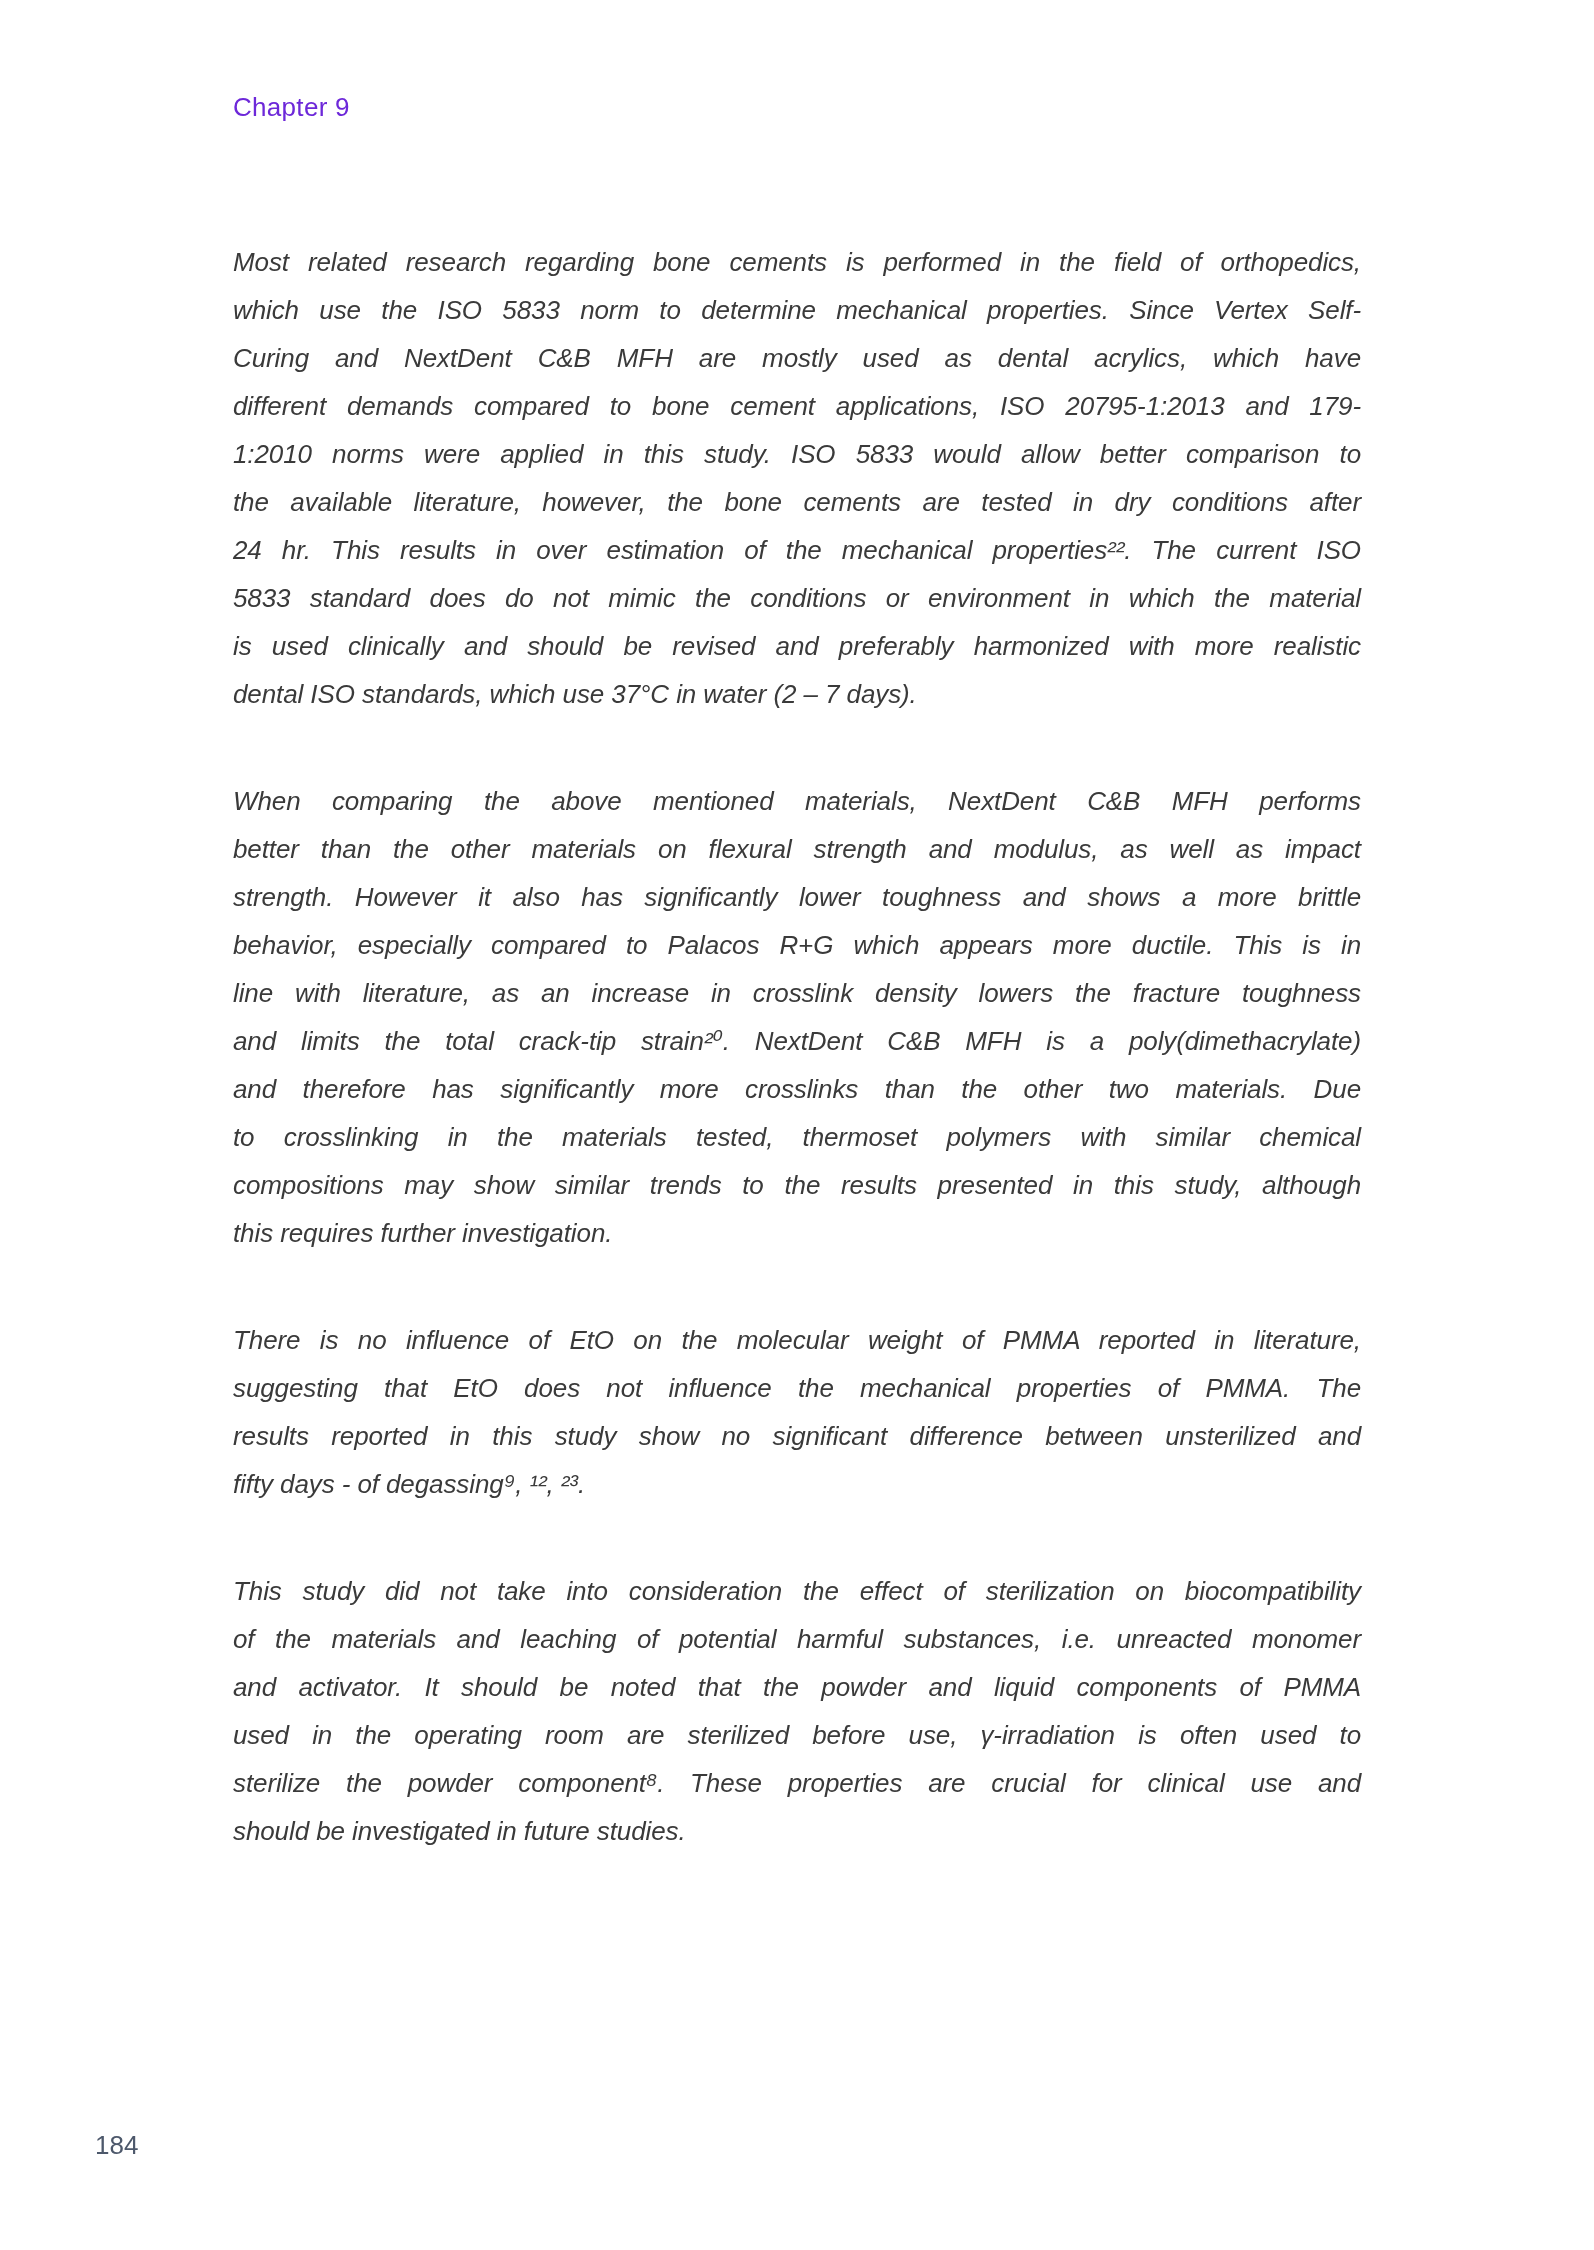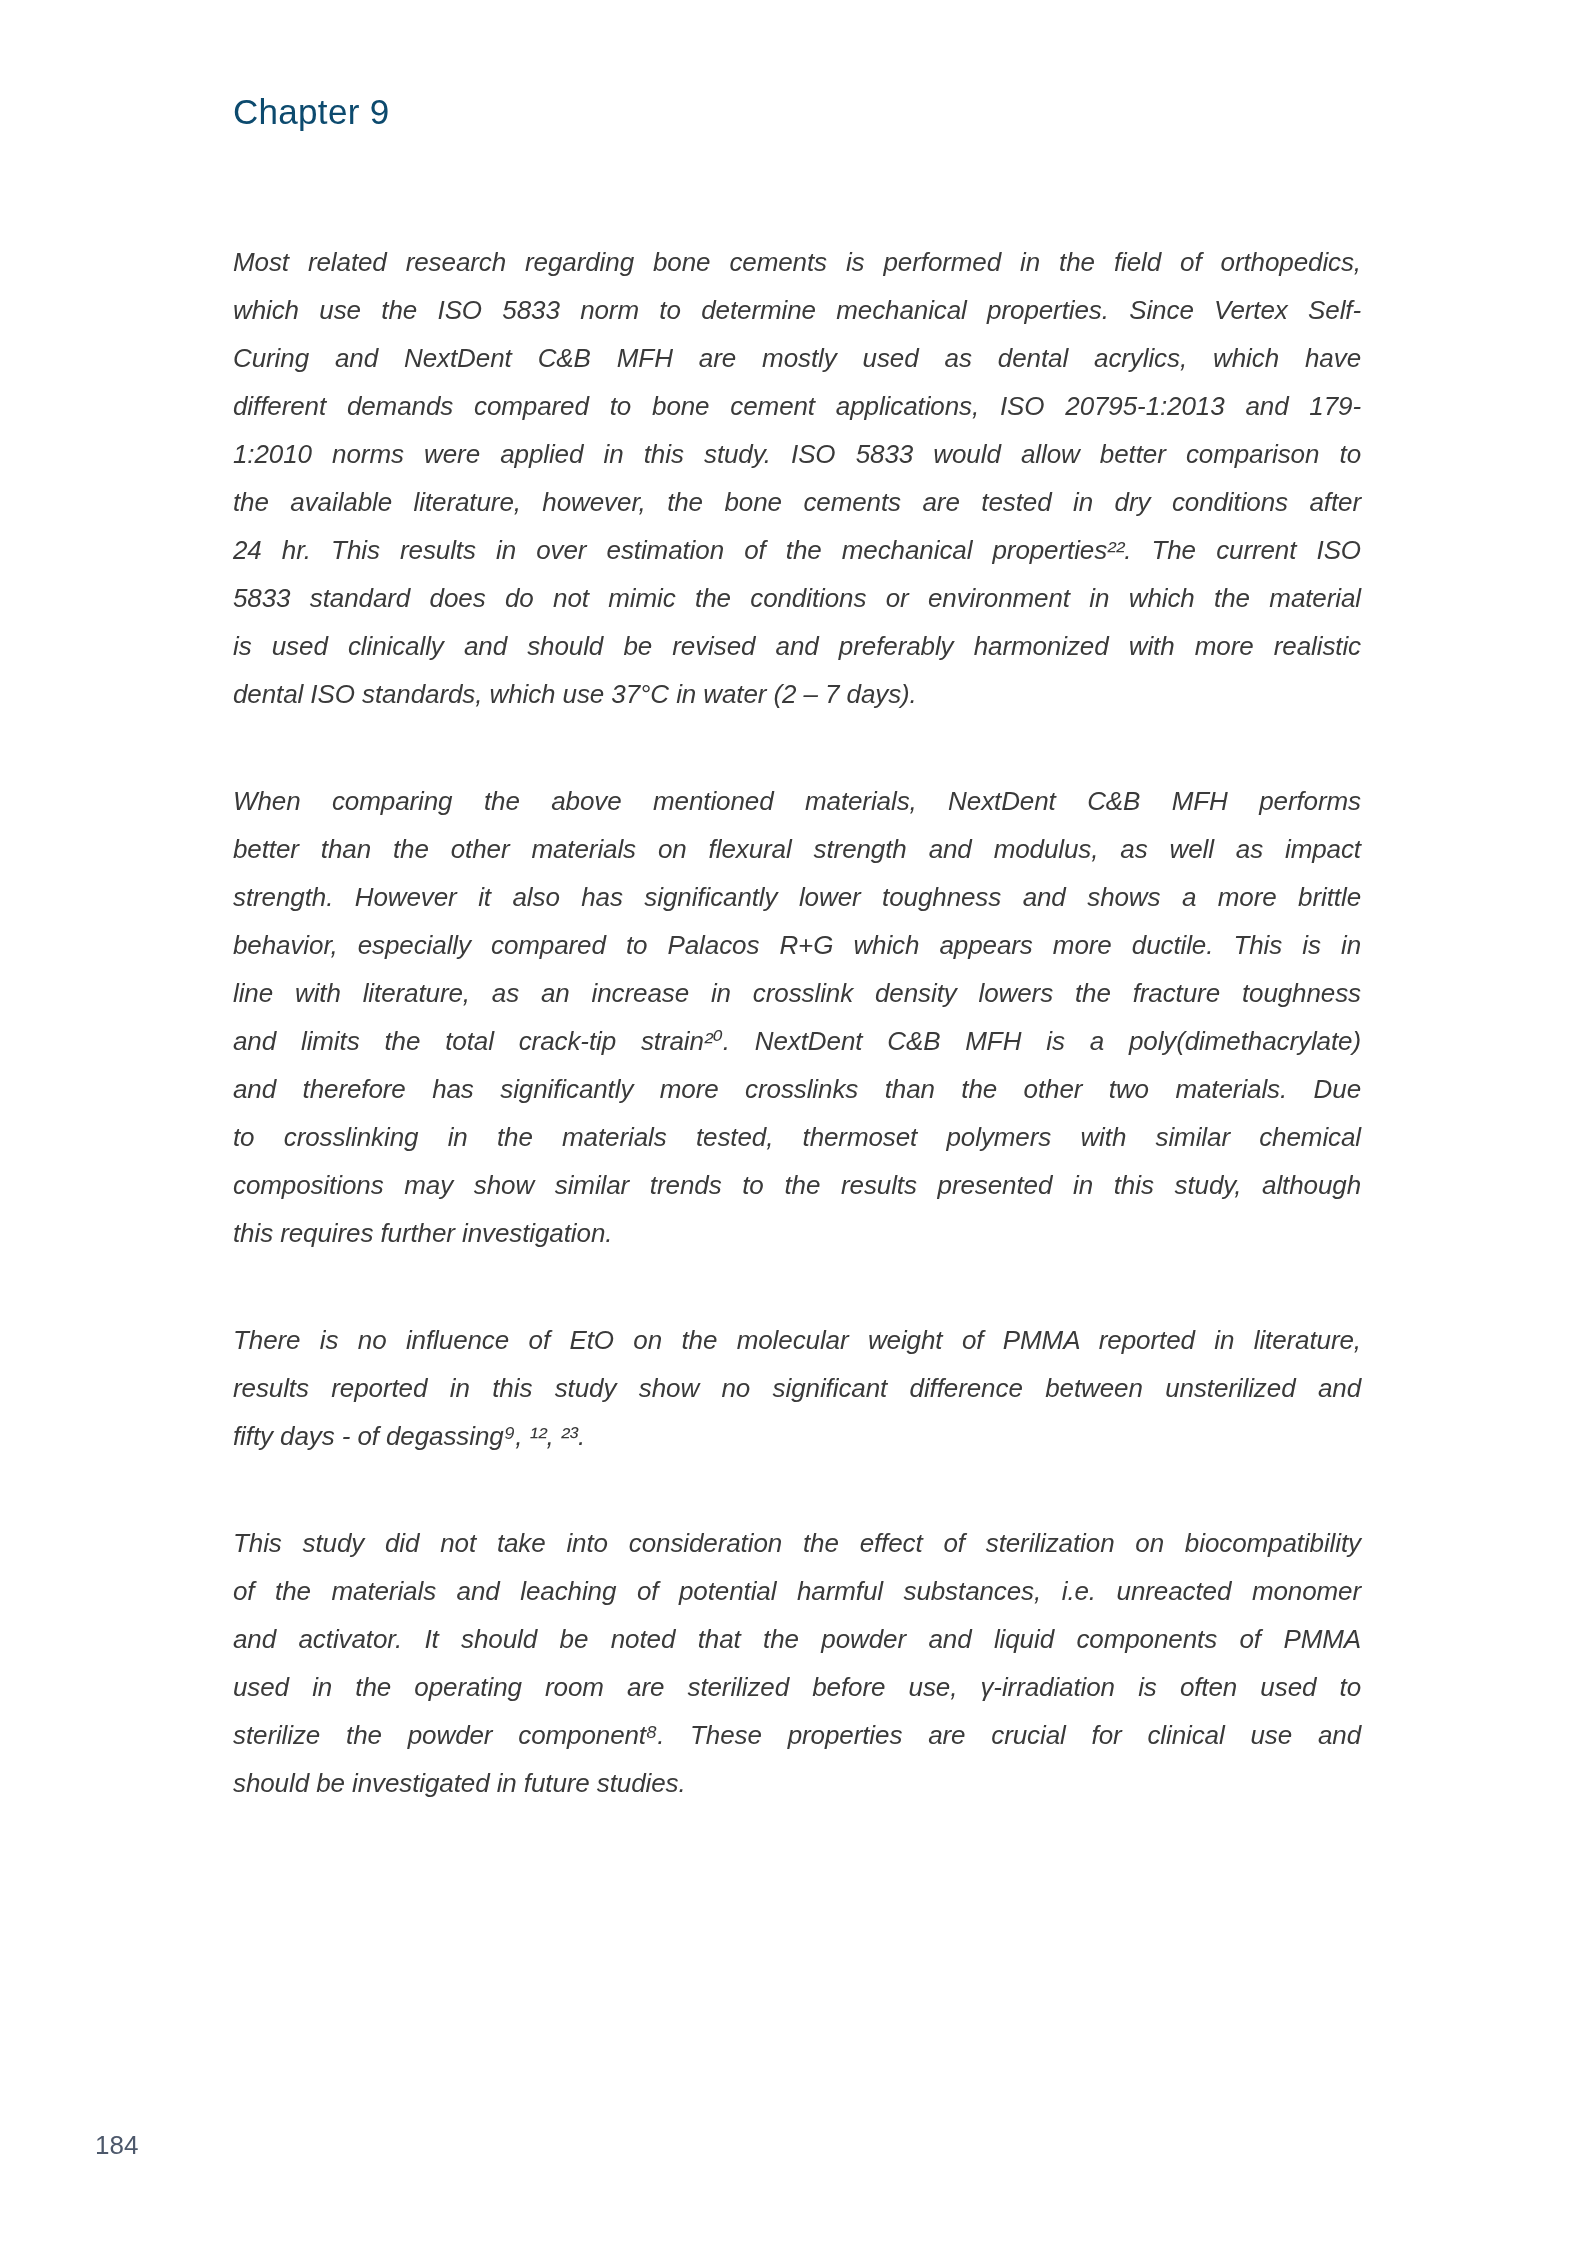--- a/index.html
+++ b/index.html
@@ -13,25 +13,25 @@
     height: 2250px;
     margin: 0 auto;
     background: #ffffff;
     overflow: hidden;
     font-family: "Liberation Sans", "DejaVu Sans", sans-serif;
   }
   .running-header {
     position: absolute;
     left: 233px;
     top: 94px;
-    font-size: 35px;
+    font-size: 26px;
     font-weight: 300;
     letter-spacing: 0.3px;
     line-height: 1;
-    color: #0c4a6e;
+    color: #6d28d9;
     text-align: right;
   }
   .body-block {
     position: absolute;
     left: 233px;
     top: 238px;
     width: 1128px;
     color: #3a3a3a;
     font-size: 26px;
     font-weight: 300;
@@ -87,20 +87,21 @@
         <div class="line">behavior, especially compared to Palacos R+G which appears more ductile. This is in</div>
         <div class="line">line with literature, as an increase in crosslink density lowers the fracture toughness</div>
         <div class="line">and limits the total crack-tip strain²⁰. NextDent C&amp;B MFH is a poly(dimethacrylate)</div>
         <div class="line">and therefore has significantly more crosslinks than the other two materials. Due</div>
         <div class="line">to crosslinking in the materials tested, thermoset polymers with similar chemical</div>
         <div class="line">compositions may show similar trends to the results presented in this study, although</div>
         <div class="line last">this requires further investigation.</div>
       </div>
     <div class="para">
         <div class="line">There is no influence of EtO on the molecular weight of PMMA reported in literature,</div>
+        <div class="line">suggesting that EtO does not influence the mechanical properties of PMMA. The</div>
         <div class="line">results reported in this study show no significant difference between unsterilized and</div>
         <div class="line last">fifty days - of degassing⁹, ¹², ²³.</div>
       </div>
     <div class="para">
         <div class="line">This study did not take into consideration the effect of sterilization on biocompatibility</div>
         <div class="line">of the materials and leaching of potential harmful substances, i.e. unreacted monomer</div>
         <div class="line">and activator. It should be noted that the powder and liquid components of PMMA</div>
         <div class="line">used in the operating room are sterilized before use, γ-irradiation is often used to</div>
         <div class="line">sterilize the powder component⁸. These properties are crucial for clinical use and</div>
         <div class="line last">should be investigated in future studies.</div>

